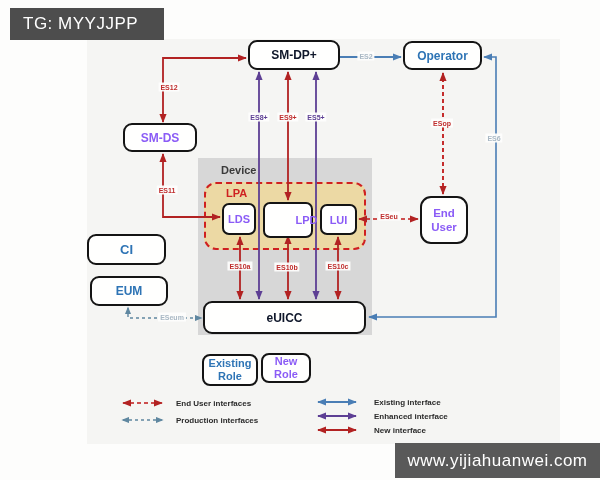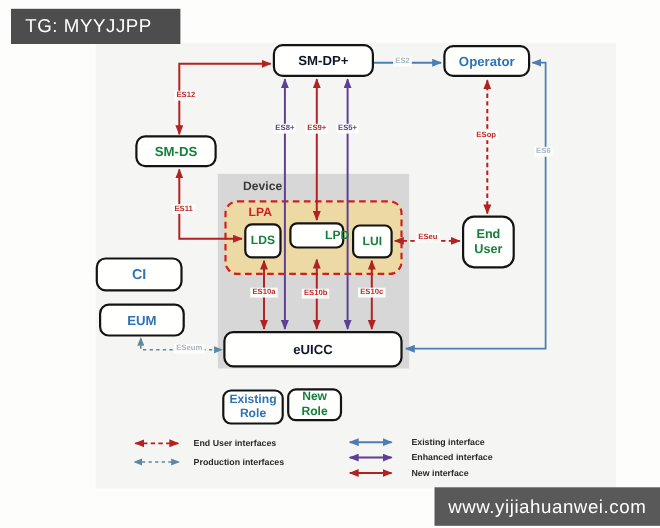--- a/index.html
+++ b/index.html
@@ -6,21 +6,21 @@
   #app{position:relative;width:600px;height:480px;background:#fdfdfc;overflow:hidden;
        font-family:"Liberation Sans", sans-serif;}
   .panel{position:absolute;left:87px;top:39px;width:473px;height:405px;background:#f5f5f3;}
   .wm{position:absolute;background:#4d4d4d;color:#ffffff;display:flex;align-items:center;
       font-size:17px;letter-spacing:.5px;}
   .wm-top{left:10px;top:8px;width:141px;height:32px;padding-left:13px;}
   .wm-bottom{left:395px;top:443px;width:205px;height:35px;justify-content:center;background:#595959;}
   .box{position:absolute;background:#fffffe;border:2.5px solid #141414;border-radius:9px;
        display:flex;align-items:center;justify-content:center;text-align:center;
        font-weight:bold;box-sizing:border-box;}
-  .c-blue{color:#2e74b5;} .c-red{color:#15803d;} .c-navy{color:#0f172a;} .c-purple{color:#5d3f94;}
+  .c-blue{color:#2e74b5;} .c-red{color:#8b5cf6;} .c-navy{color:#0f172a;} .c-purple{color:#5d3f94;}
   .devrect{position:absolute;left:198px;top:158px;width:174px;height:177px;background:#d7d7d7;}
   .lparect{position:absolute;left:204px;top:182px;width:162px;height:68px;background:#ecd9a4;
            border:2px dashed #cf2020;border-radius:12px;box-sizing:border-box;}
   .freelabel{position:absolute;font-weight:bold;}
   svg.lines{position:absolute;left:0;top:0;z-index:5;}
   .boxlayer{position:absolute;left:0;top:0;width:600px;height:480px;z-index:6;pointer-events:none;}
   .boxlayer .box{pointer-events:auto;}
   .chip{position:absolute;z-index:7;font-size:7px;font-weight:bold;background:rgba(253,253,252,.95);
         padding:1px 2px;transform:translate(-50%,-50%);white-space:nowrap;line-height:1;}
   .chip-red{color:#bf2c2c;} .chip-purple{color:#5d3f94;} .chip-faint{color:#a9b8c4;}
@@ -98,21 +98,21 @@
     <path d="M318,430 L356,430" fill="none" stroke="#b22222" stroke-width="2" marker-start="url(#s-red)" marker-end="url(#e-red)"></path>
   </svg>
 
   <div class="boxlayer">
     <div class="box c-navy" style="left:248px;top:40px;width:92px;height:30px;font-size:12px;">SM-DP+</div>
     <div class="box c-blue" style="left:403px;top:41px;width:79px;height:29px;font-size:12px;">Operator</div>
     <div class="box c-red" style="left:123px;top:123px;width:74px;height:29px;font-size:12px;">SM-DS</div>
     <div class="box c-blue" style="left:87px;top:234px;width:79px;height:31px;font-size:13px;">CI</div>
     <div class="box c-blue" style="left:90px;top:276px;width:78px;height:30px;font-size:12px;">EUM</div>
     <div class="box c-red" style="left:222px;top:203px;width:34px;height:32px;font-size:11px;border-radius:7px;">LDS</div>
-    <div class="box c-red" style="left:263px;top:202px;width:50px;height:24px;font-size:11px;border-radius:7px;padding-left:37px;">LPD</div>
+    <div class="box c-red" style="left:263px;top:202px;width:50px;height:36px;font-size:11px;border-radius:7px;padding-left:37px;">LPD</div>
     <div class="box c-red" style="left:320px;top:204px;width:37px;height:31px;font-size:11px;border-radius:7px;">LUI</div>
     <div class="box c-navy" style="left:203px;top:301px;width:163px;height:33px;font-size:12px;">eUICC</div>
     <div class="box c-red" style="left:420px;top:196px;width:48px;height:48px;font-size:11.5px;
          border-radius:11px;line-height:1.25;padding:14px;">End User</div>
 
     <div class="box rolebox c-blue" style="left:202px;top:354px;width:56px;height:32px;">Existing Role</div>
     <div class="box rolebox c-red" style="left:261px;top:353px;width:50px;height:30px;">New Role</div>
   </div>
 
   <div class="chip chip-red" style="left:169px;top:87px;">ES12</div>

